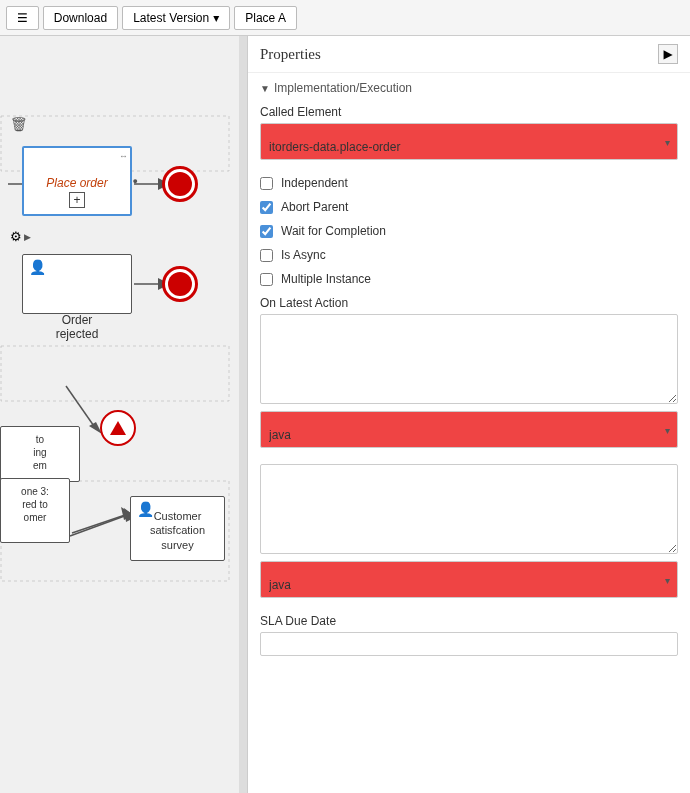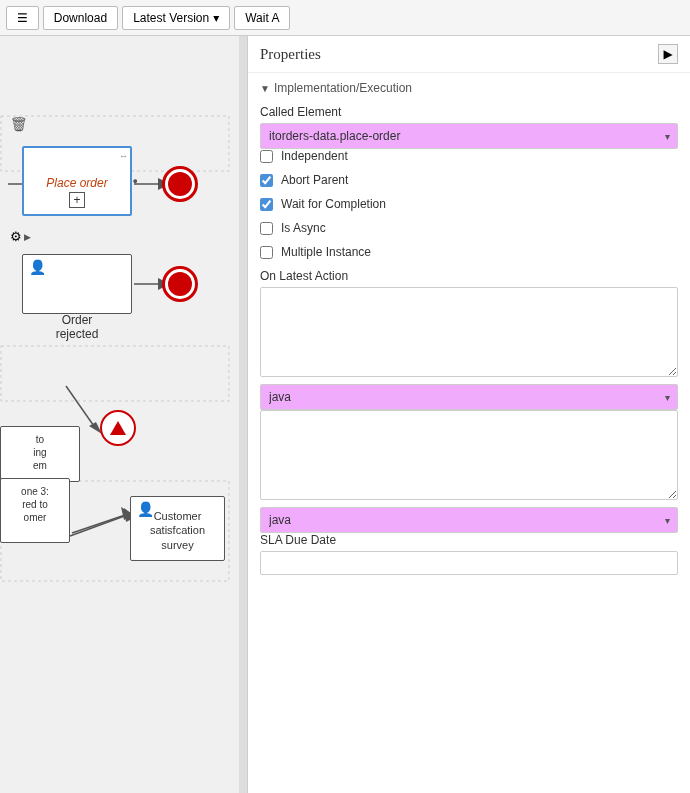--- a/index.html
+++ b/index.html
@@ -142,30 +142,30 @@
     .props-section {
       padding: 8px 12px;
     }
     .section-header {
       display: flex; align-items: center; gap: 4px;
       font-size: 12px; color: #555; margin-bottom: 10px;
       cursor: pointer;
     }
     .section-header .chevron { font-size: 10px; }
 
-    .field-group { margin-bottom: 0; }
+    .field-group { margin-bottom: 16px; }
     .field-label { font-size: 12px; color: #333; margin-bottom: 4px; }
 
     .select-wrapper {
       position: relative; display: flex; align-items: center;
     }
     .select-wrapper select {
-      width: 100%; padding: 5px 24px 5px 8px;
+      width: 100%; padding: 16px 24px 5px 8px;
       border: 1px solid #ccc; border-radius: 2px;
-      background: #f0abfc; font-size: 12px; color: #333;
+      background: #ef4444; font-size: 12px; color: #333;
       appearance: none; cursor: pointer;
     }
     .select-wrapper .sel-arrow {
       position: absolute; right: 8px; top: 50%; transform: translateY(-50%);
       font-size: 10px; color: #555; pointer-events: none;
     }
 
     .checkbox-row {
       display: flex; align-items: center; gap: 8px;
       margin-bottom: 10px;
@@ -208,21 +208,21 @@
     <span>☰</span>
   </button>
   <button class="toolbar-btn">
     <span>Download</span>
   </button>
   <button class="toolbar-btn">
     <span>Latest Version</span>
     <span>▾</span>
   </button>
   <button class="toolbar-btn">
-    <span>Wait A</span>
+    <span>Place A</span>
   </button>
 </div>
 
 <div class="main">
 
   <div class="canvas">
     <div class="bpmn-canvas">
 
       <svg class="canvas-svg">
 

